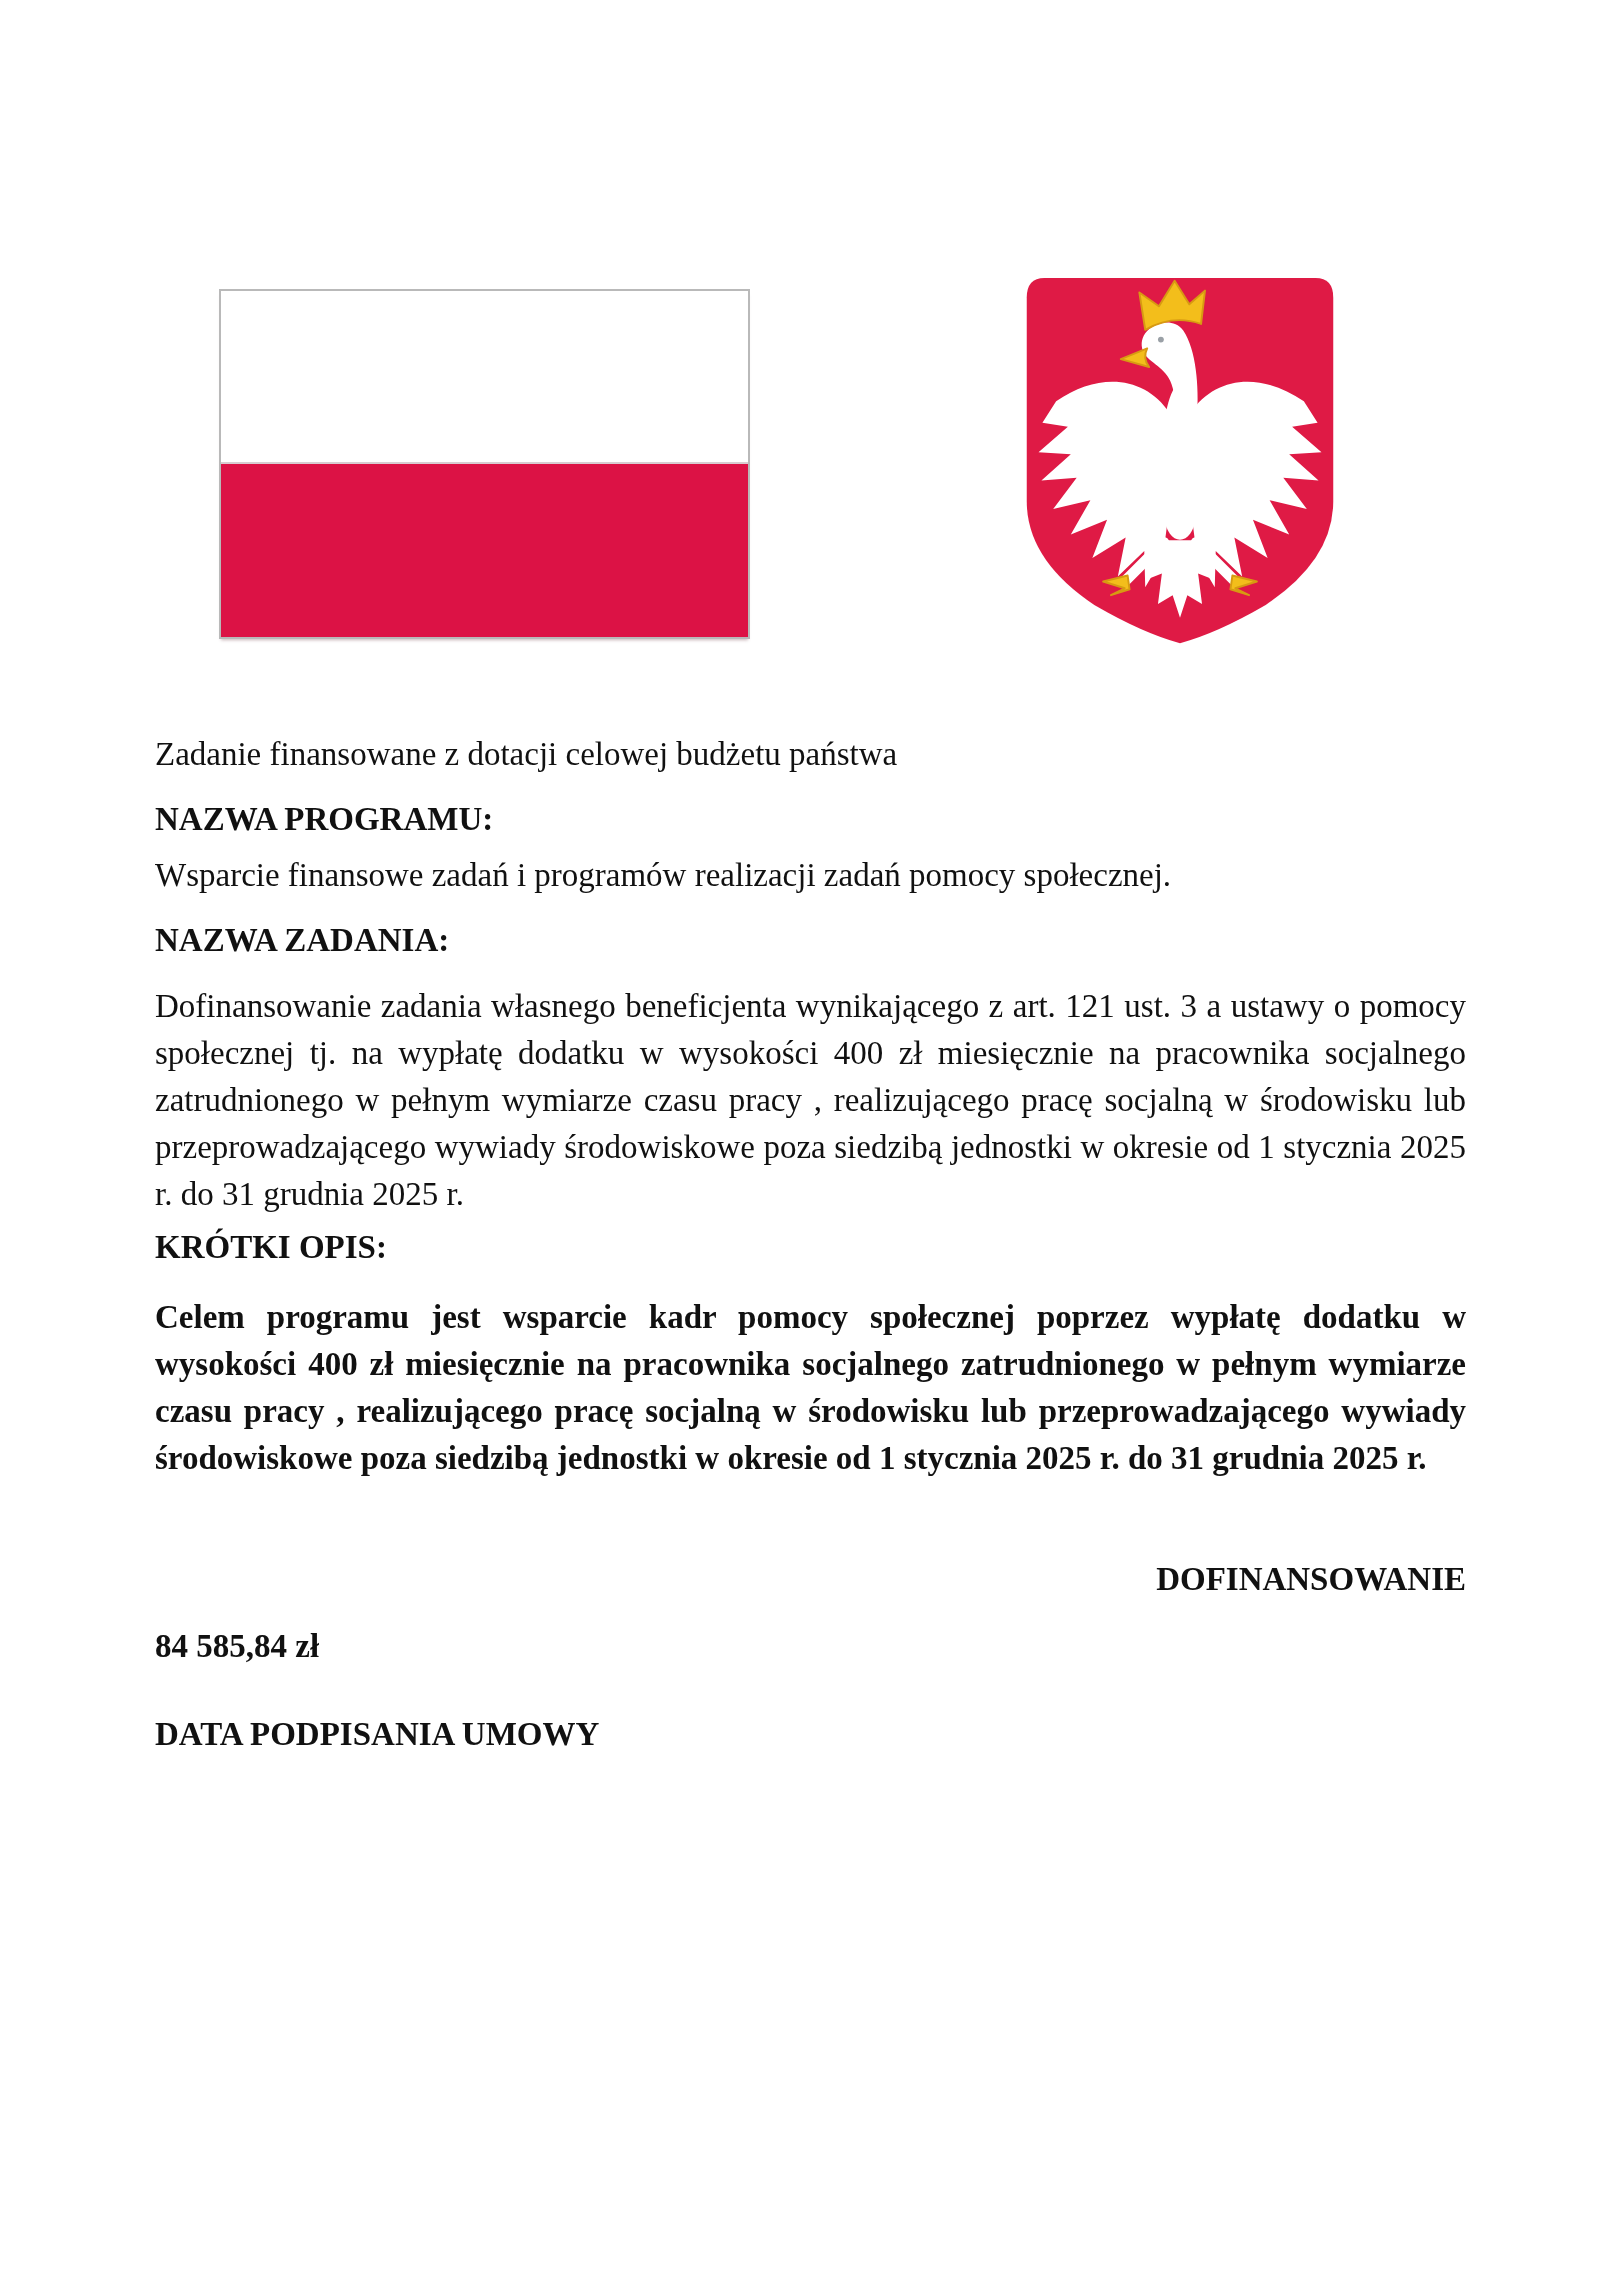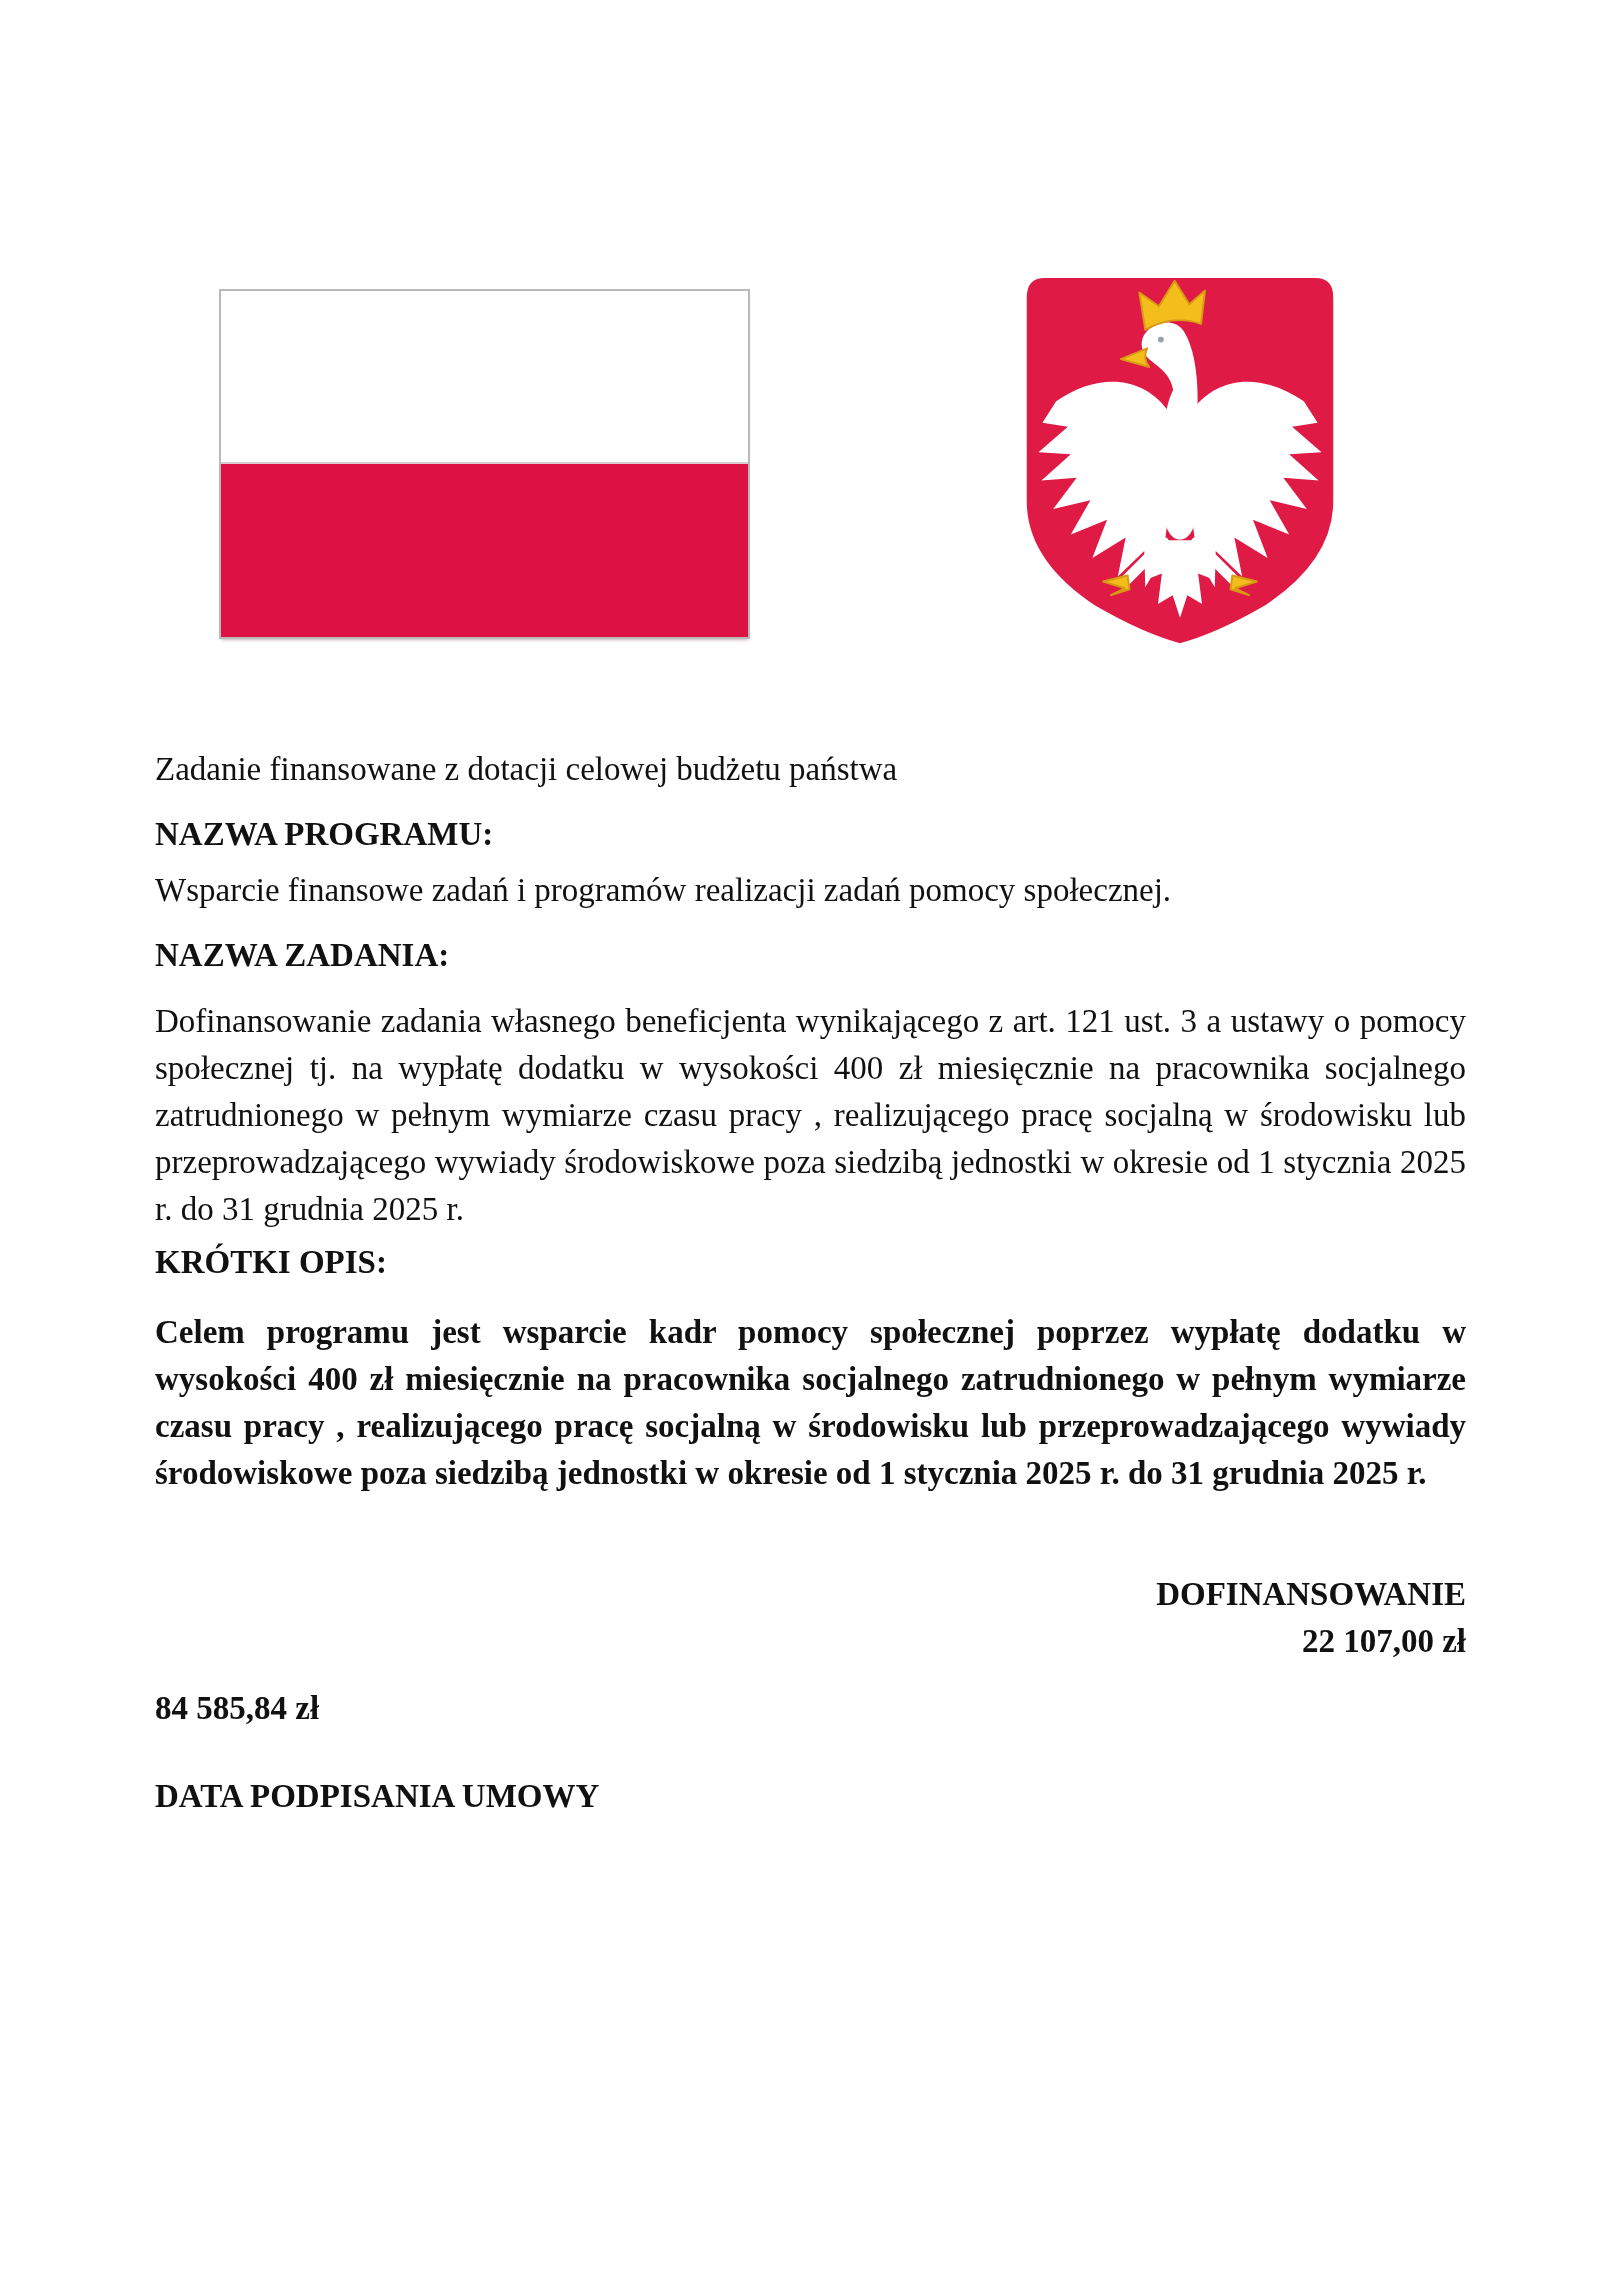--- a/index.html
+++ b/index.html
@@ -46,21 +46,21 @@
   .coat .shield { fill: var(--shield-red, #df1a45); }
   .coat .eagle path, .coat .eagle use { fill: #ffffff; }
   .coat .leg { stroke: #ffffff; stroke-width: 11; stroke-linecap: round; }
   .coat .gold { fill: var(--gold, #f3be1b); stroke: var(--gold-dark, #d79a12); stroke-width: 2; stroke-linejoin: round; }
   .coat .eye { fill: #9aa0a6; }
 
   
   .text-col {
     position: absolute;
     left: 155px;
-    top: 746px;
+    top: 731px;
     width: 1311px;
     font-size: 33px;
     line-height: 47px;
   }
   .text-col p, .text-col div { margin: 0; }
   .h { font-weight: bold; }
   .para { text-align: justify; }
   .bold { font-weight: bold; }
 
   #h-program   { margin-top: 17.6px; }
@@ -113,21 +113,20 @@
     <p id="h-task" class="h">NAZWA ZADANIA:</p>
 
     <p id="t-task" class="para">Dofinansowanie zadania własnego beneficjenta wynikającego z art. 121 ust. 3 a ustawy o pomocy społecznej tj. na wypłatę dodatku w wysokości 400 zł miesięcznie na pracownika socjalnego zatrudnionego w pełnym wymiarze czasu pracy , realizującego pracę socjalną w środowisku lub przeprowadzającego wywiady środowiskowe poza siedzibą jednostki w okresie od 1 stycznia 2025 r. do 31 grudnia 2025 r.</p>
 
     <p id="h-desc" class="h">KRÓTKI OPIS:</p>
 
     <p id="t-desc" class="para bold">Celem programu jest wsparcie kadr pomocy społecznej poprzez wypłatę dodatku w wysokości 400 zł miesięcznie na pracownika socjalnego zatrudnionego w pełnym wymiarze czasu pracy , realizującego pracę socjalną w środowisku lub przeprowadzającego wywiady środowiskowe poza siedzibą jednostki w okresie od 1 stycznia 2025 r. do 31 grudnia 2025 r.</p>
 
     <div id="blk-funding">
       <div>DOFINANSOWANIE</div>
-      <div>22 107,00 zł</div>
     </div>
 
 
     <p id="a-total">84 585,84 zł</p>
 
     <div id="blk-signing">
       <div>DATA PODPISANIA UMOWY</div>
     </div>
 
   </div>

